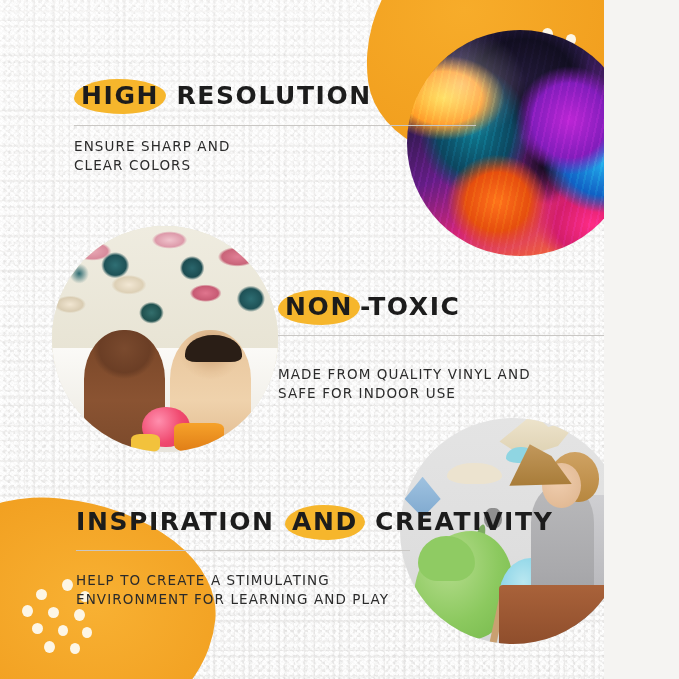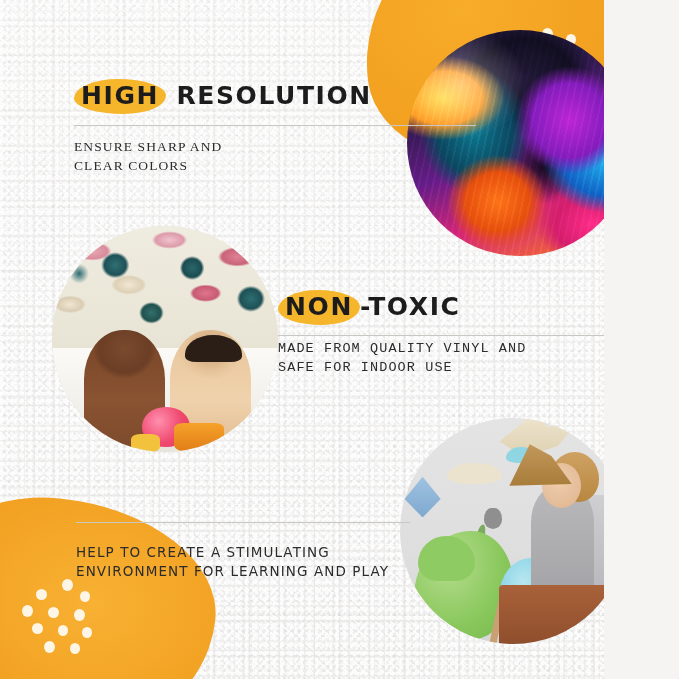--- a/index.html
+++ b/index.html
@@ -410,25 +410,25 @@
     font-size: 13.5px;
     letter-spacing: 1.1px;
     line-height: 1.42;
     color: #2b2b2b;
     margin: 0;
     white-space: pre-line;
   }
 
   #section-high { left: 74px; top: 82px; width: 300px; }
   #section-high .divider { width: 402px; margin-top: 15px; }
-  #section-high .body-text { margin-top: 11px; font-family: Liberation Serif, serif; }
+  #section-high .body-text { margin-top: 11px; }
 
   #section-nontoxic { left: 278px; top: 293px; width: 354px; }
   #section-nontoxic .divider { width: 354px; margin-top: 14px; }
-  #section-nontoxic .body-text { margin-top: 3px; font-family: Liberation Mono, monospace; }
+  #section-nontoxic .body-text { margin-top: 29px; }
 
   #section-inspiration { left: 76px; top: 508px; width: 334px; }
   #section-inspiration .divider { width: 334px; margin-top: 14px; }
   #section-inspiration .body-text { margin-top: 20px; }
 </style>
 </head>
 <body>
 
 <div id="poster">
 
@@ -507,18 +507,19 @@
   </div>
 
   <div class="section" id="section-nontoxic">
     <p class="headline"><span class="hl">NON</span><span>-TOXIC</span></p>
     <hr class="divider">
     <p class="body-text">MADE FROM QUALITY VINYL AND
 SAFE FOR INDOOR USE</p>
   </div>
 
   <div class="section" id="section-inspiration">
+    <p class="headline"><span>INSPIRATION</span> <span class="hl">AND</span> <span>CREATIVITY</span></p>
     <hr class="divider">
     <p class="body-text">HELP TO CREATE A STIMULATING
 ENVIRONMENT FOR LEARNING AND PLAY</p>
   </div>
 
 </div>
 
 </body></html>

